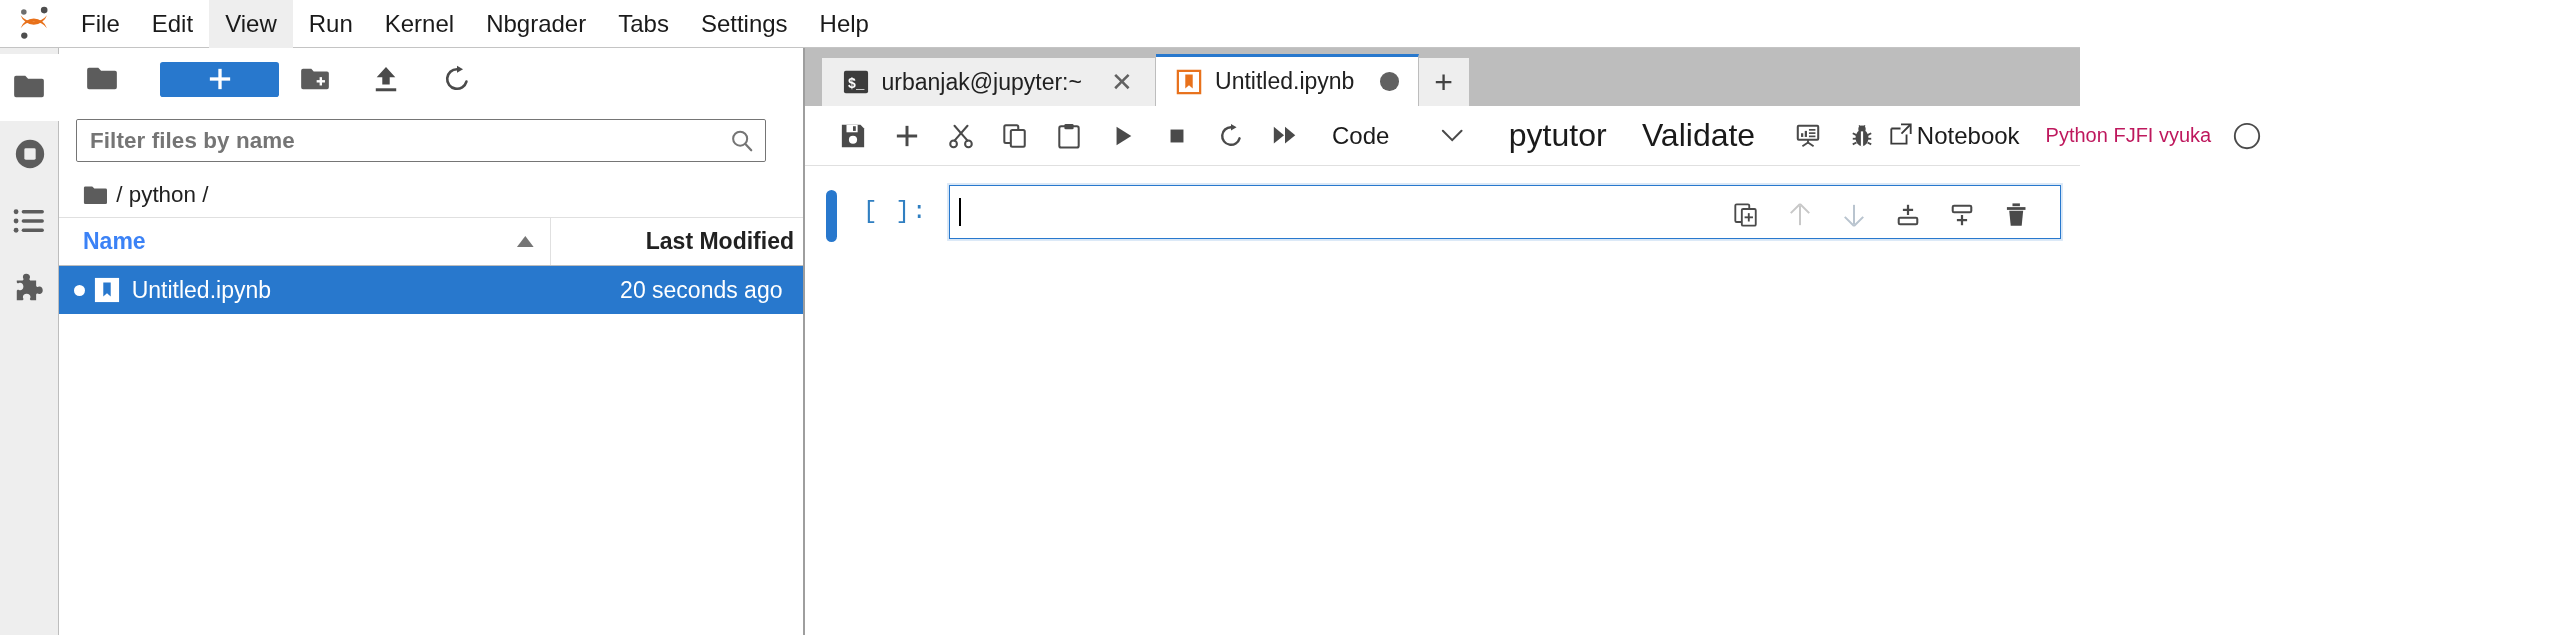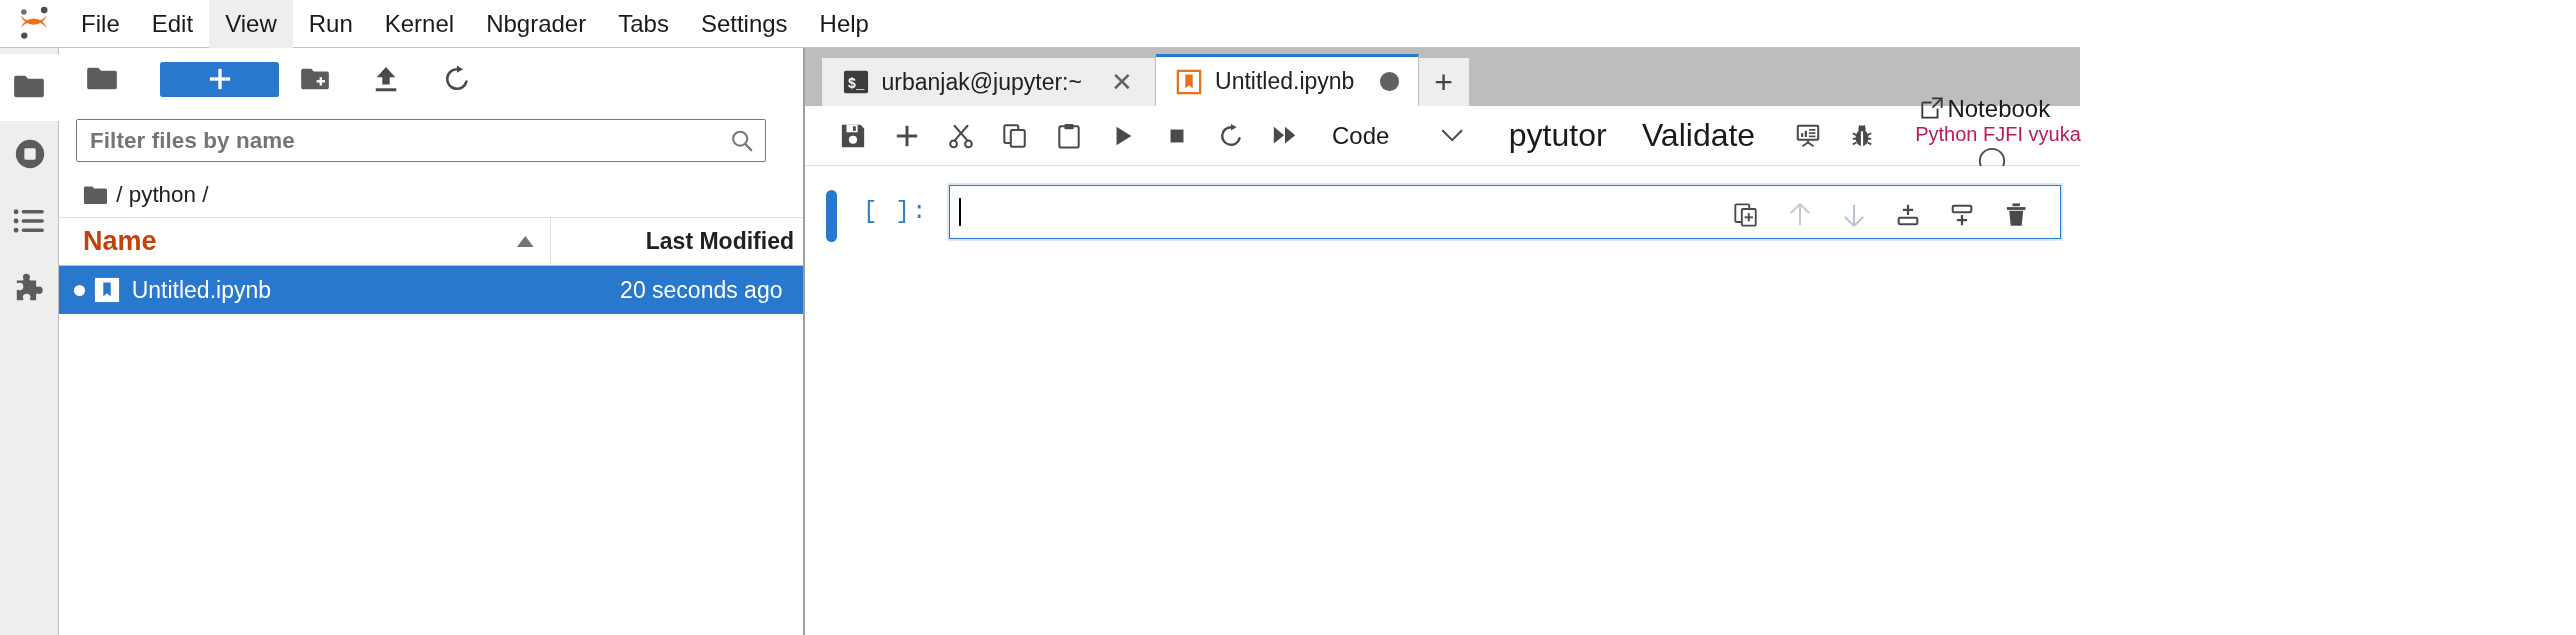--- a/index.html
+++ b/index.html
@@ -104,21 +104,21 @@
   .fb-breadcrumb .bc-text { font-size:22.4px; color:#212121; }
 
   .fb-header {
     height: 48px; min-height:48px;
     display:flex; align-items:stretch;
     border-bottom: 0.9px solid #bdbdbd;
   }
   .fb-col-name {
     flex:1; display:flex; align-items:center;
     padding-left: 24px;
-    font-size:27px; font-weight:bold; color:#c2410c;
+    font-size:23px; font-weight:bold; color:#3b82f6;
     border-right:0.9px solid #e0e0e0;
     position:relative;
   }
   .fb-sort { margin-left:auto; margin-right:15px; display:flex; align-items:center; }
   .fb-col-mod {
     width: 252px;
     display:flex; align-items:center; justify-content:flex-end;
     padding-right: 9px;
     font-size:23px; font-weight:bold; color:#212121;
   }
@@ -198,21 +198,21 @@
   }
   .tb-select .sel-label { font-size:24px; color:#1a1a1a; }
   .tb-select .chev { margin-left: 52px; display:flex; }
   .tb-text-btn {
     font-size:32px; color:#1a1a1a;
     padding: 0 13px; height:48px;
     display:flex; align-items:center;
     cursor:default; white-space:nowrap;
   }
   .tb-spacer { flex:1; }
-  .tb-right { display:flex; align-items:center;flex-direction:column; }
+  .tb-right { display:flex; align-items:center; }
   .tb-kernel-name { font-size:20px; color:#be185d; white-space:nowrap; margin-left:26px; }
   .tb-kernel-status { margin-left: 20.5px; margin-right: 5.6px; display:flex; }
   .tb-notebook-link { display:flex; align-items:center; cursor:default; }
   .tb-notebook-link .nb-label { font-size:24px; color:#1a1a1a; margin-left:3.7px; }
 
   
   .nbcanvas { flex:1; background:#ffffff; padding-top: 18.6px; overflow:hidden; position:relative; }
   .cellrow { display:flex; align-items:flex-start; padding-left: 20.5px; padding-right: 18.6px; }
   .cell-activebar {
     width: 11.2px; height: 52px; border-radius: 5.6px;

